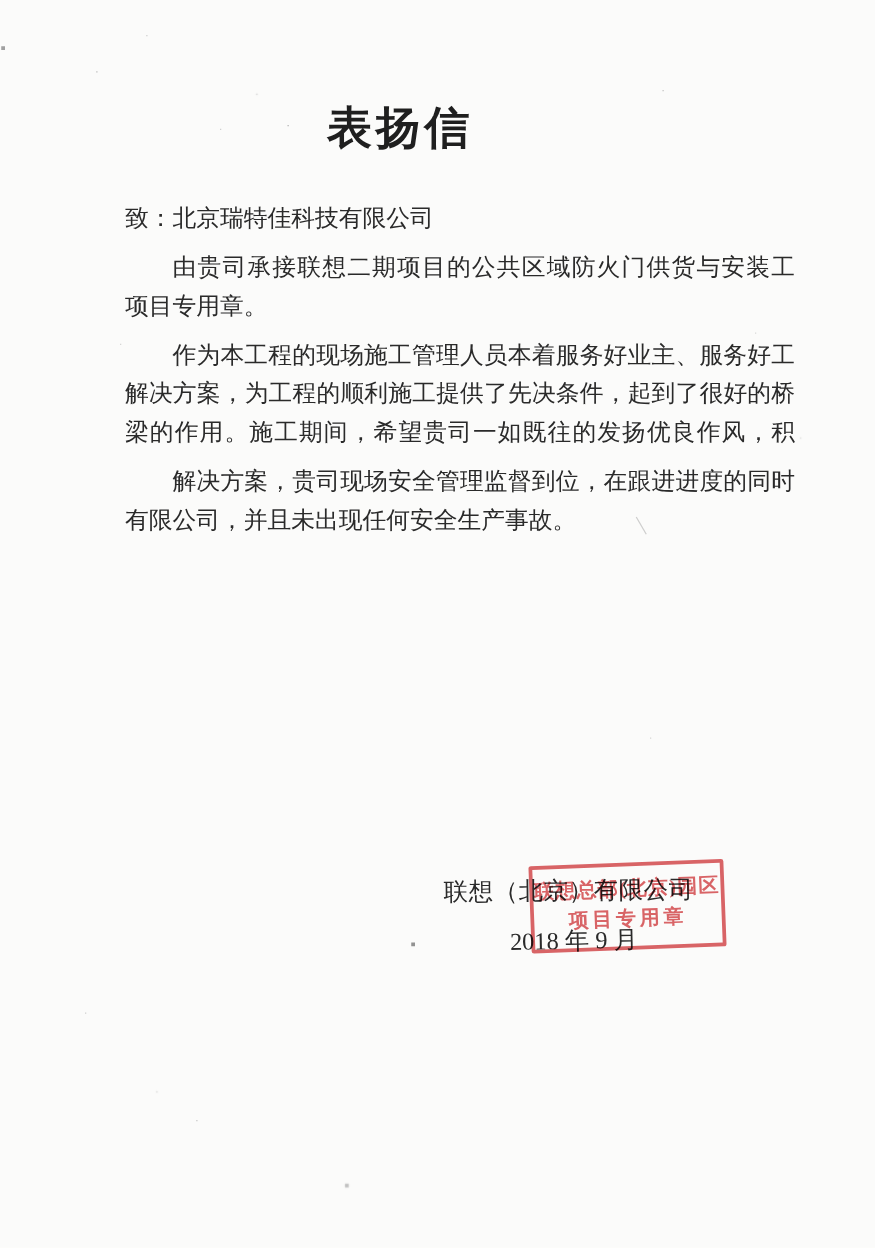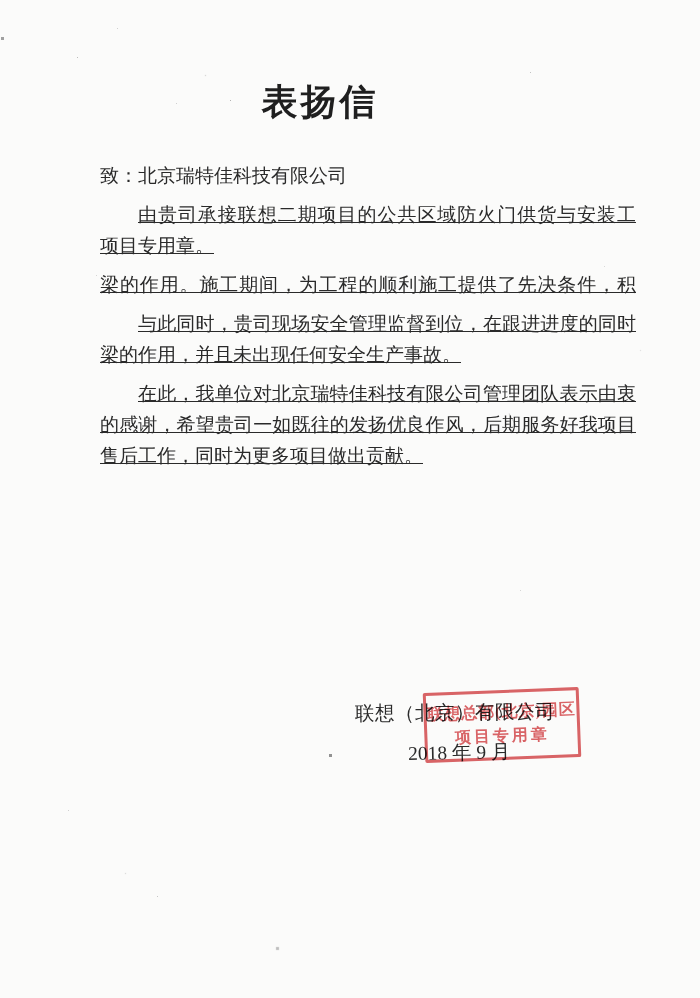--- a/index.html
+++ b/index.html
@@ -20,21 +20,21 @@
     font-size: 36px; font-weight: bold; letter-spacing: 3px;
     color: #1f1f1f;
   }
   .body-text {
     position: absolute; left: 100px; top: 128px; width: 536px;
     font-size: 19px; line-height: 31px;
     text-align: left;
     margin-top: 32px;
   }
   .salutation { text-align: left; }
-  .para { margin-top: 8px; text-decoration: underline; }
+  .para { margin-top: 8px; }
   .para .line {
     text-align: justify;
     text-align-last: justify;
   }
   .para .line.last { text-align-last: left; }
   .para .line.first { text-indent: 2em; }
   .para .line.squeeze { letter-spacing: -0.6px; }
   .signature {
     position: absolute; left: 355px; top: 699px;
     font-size: 19.5px; letter-spacing: 0.5px;
@@ -105,33 +105,30 @@
 
   <div class="body-text">
     <div class="salutation">致：北京瑞特佳科技有限公司</div>
 
     <div class="para">
       <div class="line first">由贵司承接联想二期项目的公共区域防火门供货与安装工</div>
       <div class="line last">项目专用章。</div>
     </div>
 
     <div class="para">
-      <div class="line">梁的作用。施工期间，为工程的顺利施工提供了先决条件，积</div>
+      <div class="line first">作为本工程的现场施工管理人员本着服务好业主、服务好工</div>
+      <div class="line">解决方案，为工程的顺利施工提供了先决条件，起到了很好的桥</div>
+      <div class="line">梁的作用。施工期间，希望贵司一如既往的发扬优良作风，积</div>
     </div>
 
     <div class="para">
-      <div class="line first">与此同时，贵司现场安全管理监督到位，在跟进进度的同时</div>
-      <div class="line last">梁的作用，并且未出现任何安全生产事故。</div>
+      <div class="line first">解决方案，贵司现场安全管理监督到位，在跟进进度的同时</div>
+      <div class="line last">有限公司，并且未出现任何安全生产事故。</div>
     </div>
 
-    <div class="para">
-      <div class="line first">在此，我单位对北京瑞特佳科技有限公司管理团队表示由衷</div>
-      <div class="line">的感谢，希望贵司一如既往的发扬优良作风，后期服务好我项目</div>
-      <div class="line last">售后工作，同时为更多项目做出贡献。</div>
-    </div>
   </div>
 
   <div class="signature">联想（北京）有限公司</div>
 
   <div class="date">2018 年 9 月</div>
 
   <div class="stamp">
     <div class="stamp-l1">联想总部(北京)园区</div>
     <div class="stamp-l2">项目专用章</div>
   </div>

